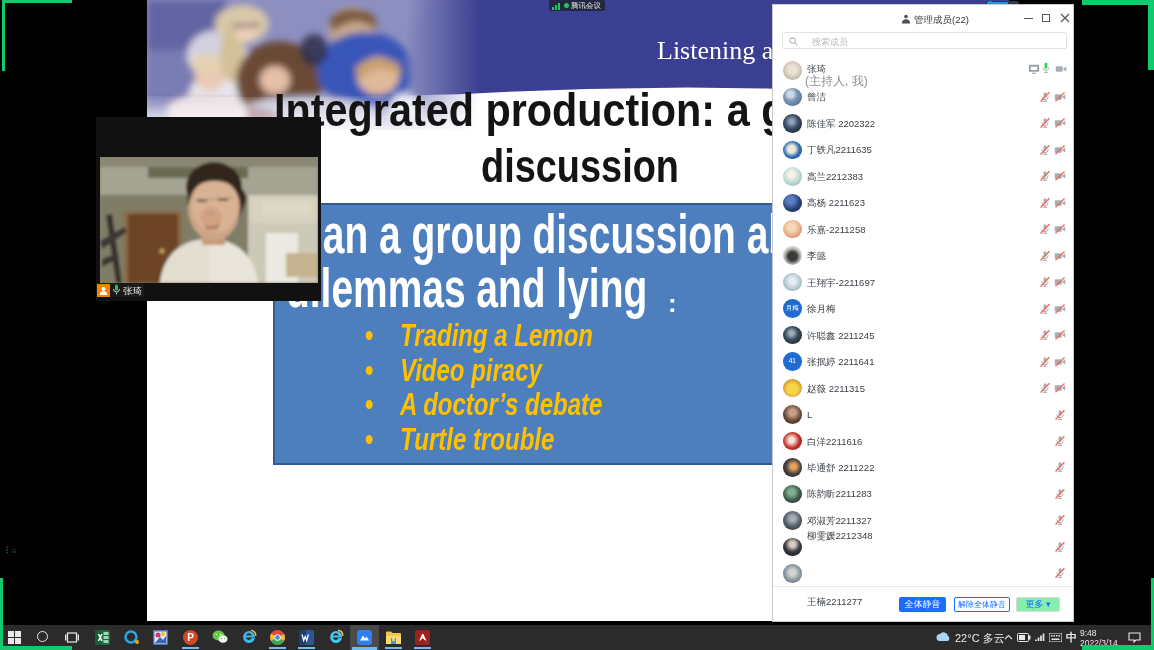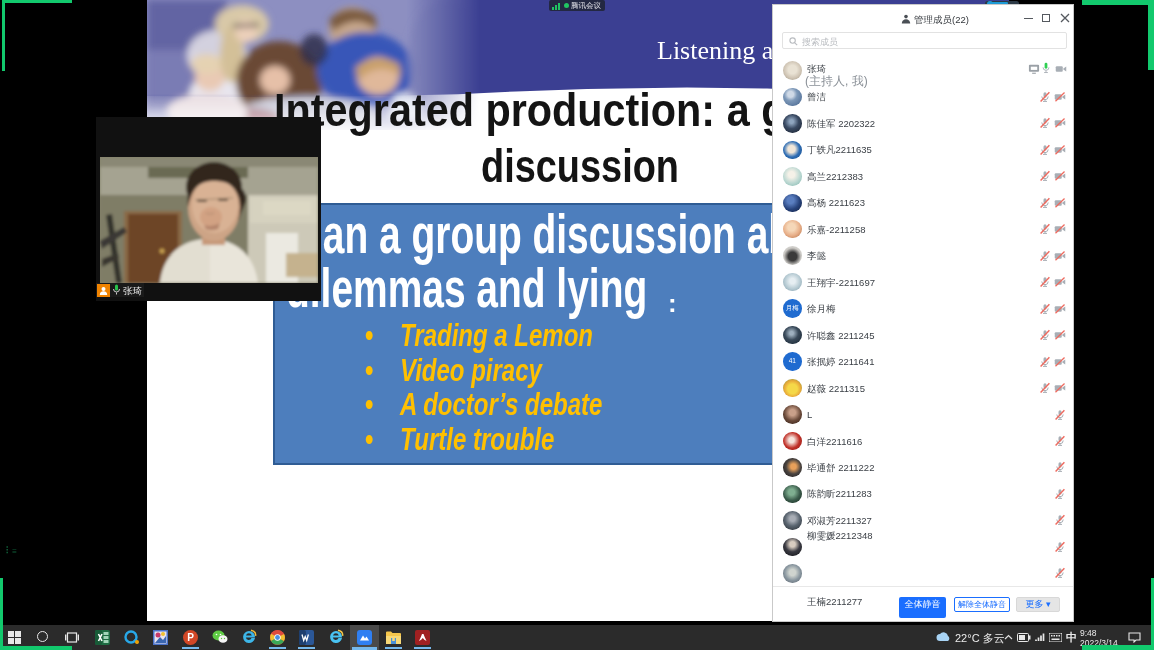--- a/index.html
+++ b/index.html
@@ -175,21 +175,21 @@
   <div class="abs" style="left:269px;top:8.5px;width:8px;height:8px;border:1.3px solid #55595f"></div>
   <svg class="abs" style="left:287px;top:8px" width="10" height="10" viewBox="0 0 10 10">
       <path d="M1 1 L9 9 M9 1 L1 9" stroke="#55595f" stroke-width="1.3"></path>
     </svg>
 
   <div class="abs" style="left:9px;top:27px;width:285px;height:17px;border:1px solid #e2e2e2;border-radius:2px">
     <svg class="abs" style="left:6px;top:4px" width="9" height="9" viewBox="0 0 9 9">
         <circle cx="3.6" cy="3.6" r="2.7" fill="none" stroke="#b9bcc0" stroke-width="1.1"></circle>
         <line x1="5.8" y1="5.8" x2="8.2" y2="8.2" stroke="#b9bcc0" stroke-width="1.1"></line>
       </svg>
-    <div class="abs" style="left:19px;top:3px;font-size:9px;color:#b9bcc0">搜索成员</div>
+    <div class="abs" style="left:29px;top:3px;font-size:9px;color:#b9bcc0">搜索成员</div>
   </div>
 
   <div class="av" style="left:10px;top:56px;width:19px;height:19px;background:radial-gradient(circle at 50% 45%, #e9e2d4 0 30%, #cfc4b4 60%, #9a917f 100%)"></div>
   <div class="nm" style="left:34px;top:57.5px">张琦</div>
   <div class="nm" style="left:32px;top:68px;color:#898f96;font-size:12px">(主持人, 我)</div>
   <svg class="ic" style="left:255px;top:58px" viewBox="0 0 13 12">
       <rect x="1" y="1.5" width="11" height="7.5" rx="1" fill="#9aa0a6"></rect>
       <rect x="3" y="3.5" width="7" height="3.5" fill="#fff"></rect>
       <rect x="4.5" y="10" width="4" height="1.2" fill="#9aa0a6"></rect>
     </svg>
@@ -430,23 +430,23 @@
     <div class="nm" style="left:34px;top:591px">王楠2211277</div>
     <svg class="ic" style="left:281px;top:562.3px" viewBox="0 0 12 12">
 <rect x="4.5" y="1.2" width="3" height="5.4" rx="1.5" fill="#a8aeb5"></rect>
 <path d="M2.8 5.5 a3.2 3.2 0 0 0 6.4 0" fill="none" stroke="#a8aeb5" stroke-width="1"></path>
 <line x1="6" y1="8.9" x2="6" y2="10.2" stroke="#a8aeb5" stroke-width="1"></line>
 <line x1="4" y1="10.4" x2="8" y2="10.4" stroke="#a8aeb5" stroke-width="1"></line>
 <line x1="1.6" y1="10.6" x2="10.4" y2="1.2" stroke="#ee6a5f" stroke-width="1.4"></line>
 </svg>
 
   <div class="abs" style="left:0;top:581px;width:302px;height:1px;background:#e8e8e8"></div>
-  <div class="abs" style="left:126px;top:592px;width:47px;height:21px;background:#1a6eff;border-radius:2px;color:#fff;font-size:9px;text-align:center;line-height:15px">全体静音</div>
+  <div class="abs" style="left:126px;top:592px;width:47px;height:15px;background:#1a6eff;border-radius:2px;color:#fff;font-size:9px;text-align:center;line-height:15px">全体静音</div>
   <div class="abs" style="left:181px;top:592px;width:56px;height:15px;background:#fff;border:1px solid #1a6eff;border-radius:2px;color:#1a6eff;font-size:8px;text-align:center;line-height:13px;white-space:nowrap">解除全体静音</div>
-  <div class="abs" style="left:243px;top:592px;width:44px;height:15px;background:#e5e5e5;border:1px solid #d8d8d8;border-radius:2px;color:#1a6eff;font-size:9px;text-align:center;line-height:13px">更多 ▾</div>
+  <div class="abs" style="left:243px;top:592px;width:44px;height:15px;background:#86efac;border:1px solid #d8d8d8;border-radius:2px;color:#1a6eff;font-size:9px;text-align:center;line-height:13px">更多 ▾</div>
 </div>
 
 <div class="abs" style="left:0;top:625px;width:1154px;height:25px;background:#2b2b2b">
 
   <svg class="abs" style="left:8px;top:6px" width="13" height="13" viewBox="0 0 13 13">
       <rect x="0" y="0" width="6" height="6" fill="#e8e8e8"></rect>
       <rect x="7" y="0" width="6" height="6" fill="#e8e8e8"></rect>
       <rect x="0" y="7" width="6" height="6" fill="#e8e8e8"></rect>
       <rect x="7" y="7" width="6" height="6" fill="#e8e8e8"></rect>
     </svg>

